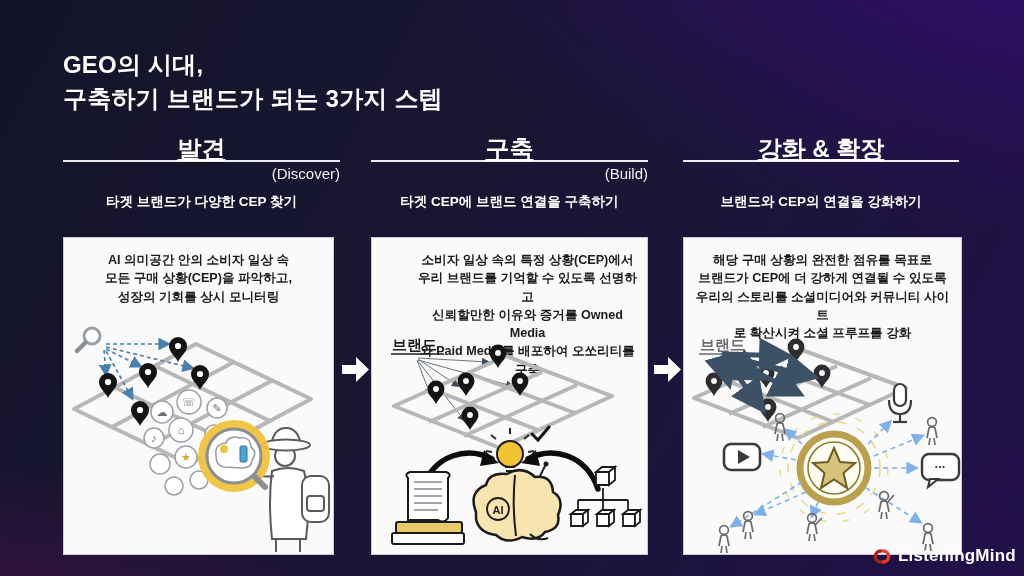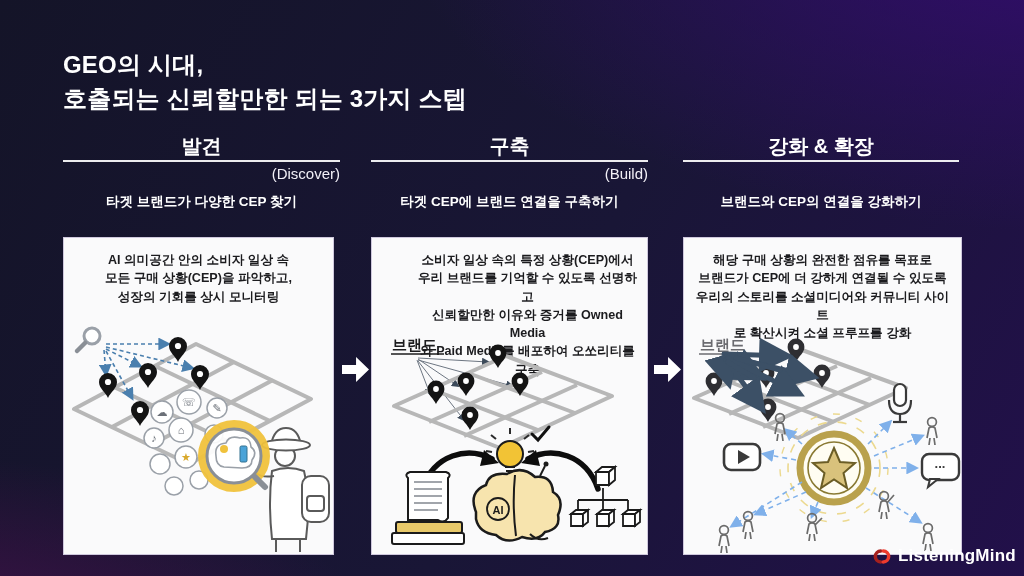--- a/index.html
+++ b/index.html
@@ -9,21 +9,21 @@
     background:
       radial-gradient(120% 95% at 106% -12%, #330d6e 0%, rgba(51,13,110,0) 55%),
       radial-gradient(95% 75% at -10% 118%, #4a1050 0%, rgba(74,16,80,0) 52%),
       linear-gradient(118deg,#141428 0%,#191636 55%,#22104a 100%);
   }
   .abs{position:absolute;}
   .slide-title{
     left:63px;top:48px;color:#ffffff;font-size:24px;font-weight:700;line-height:1.4;
     letter-spacing:0.2px;
   }
-  .col-heading{color:#ffffff;font-size:20px;font-weight:700;text-align:center;}
+  .col-heading{color:#ffffff;font-size:24px;font-weight:700;text-align:center;text-decoration:underline;}
   .rule{height:1.5px;background:rgba(255,255,255,0.92);}
   .col-sub{color:#f2f0f7;font-size:15px;text-align:right;}
   .col-tag{color:#ffffff;font-size:13.5px;font-weight:600;text-align:center;}
   .card{
     background:#fafafb;border:1px solid #cfc8dd;box-sizing:border-box;
     top:237px;height:318px;
   }
   .card-text{
     margin-top:13px;padding:0 6px;color:#1b1b1e;font-size:12.6px;font-weight:700;
     line-height:1.45;text-align:center;white-space:pre-line;
@@ -39,21 +39,21 @@
   .footer-text{color:#ffffff;font-size:17px;font-weight:700;letter-spacing:0.2px;}
   svg text{font-family:"Liberation Sans","DejaVu Sans",sans-serif;}
 </style>
 </head>
 <body>
 
 <div class="slide">
 
   <div class="abs slide-title">
     <div>GEO의 시대,</div>
-    <div>호출되는 신뢰할만한 되는 3가지 스텝</div>
+    <div>구축하기 브랜드가 되는 3가지 스텝</div>
   </div>
 
   <div class="abs col-heading" style="left:63px;top:133px;width:277px;">발견</div>
   <div class="abs rule" style="left:63px;top:160px;width:277px;"></div>
   <div class="abs col-sub" style="left:63px;top:165px;width:277px;">(Discover)</div>
   <div class="abs col-tag" style="left:63px;top:193px;width:277px;">타겟 브랜드가 다양한 CEP 찾기</div>
 
   <div class="abs col-heading" style="left:371px;top:133px;width:277px;">구축</div>
   <div class="abs rule" style="left:371px;top:160px;width:277px;"></div>
   <div class="abs col-tag" style="left:371px;top:193px;width:277px;">타겟 CEP에 브랜드 연결을 구축하기</div>

